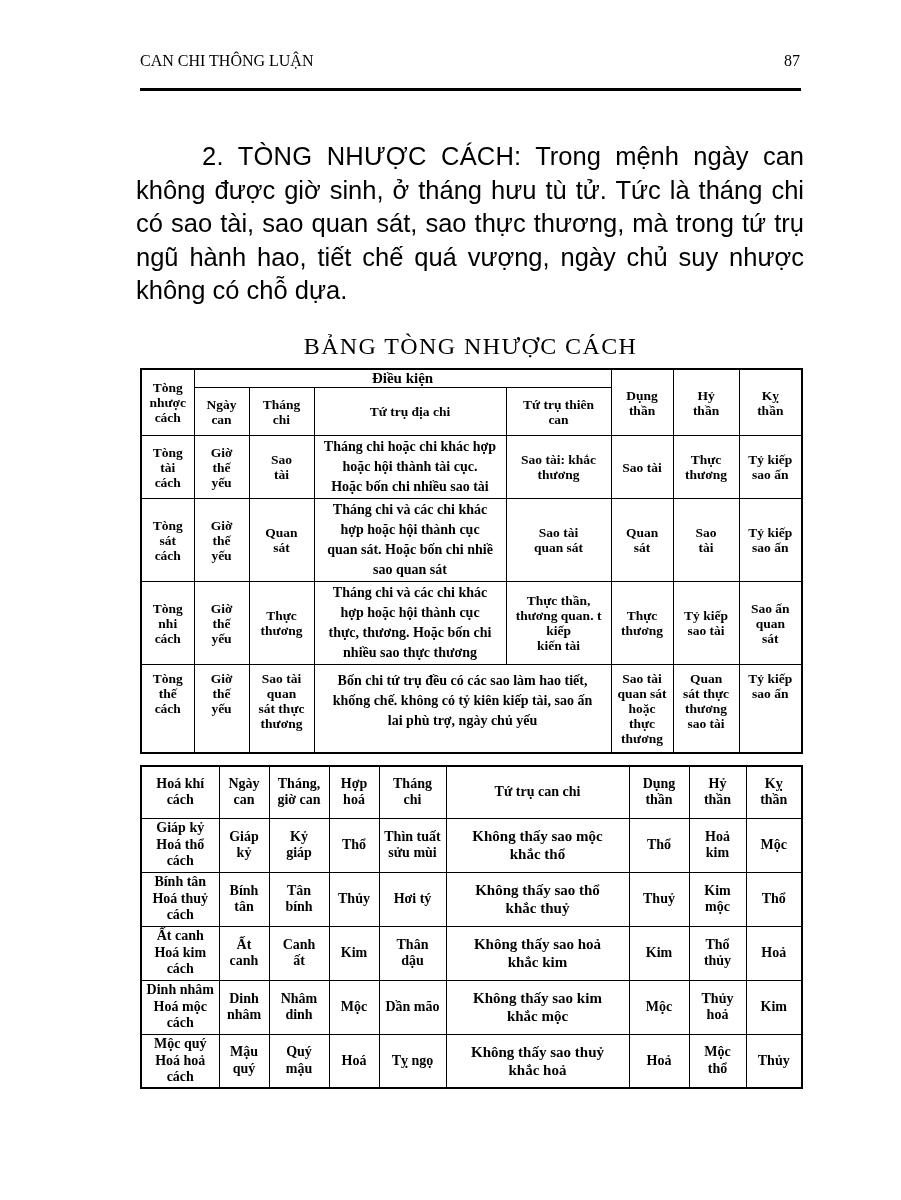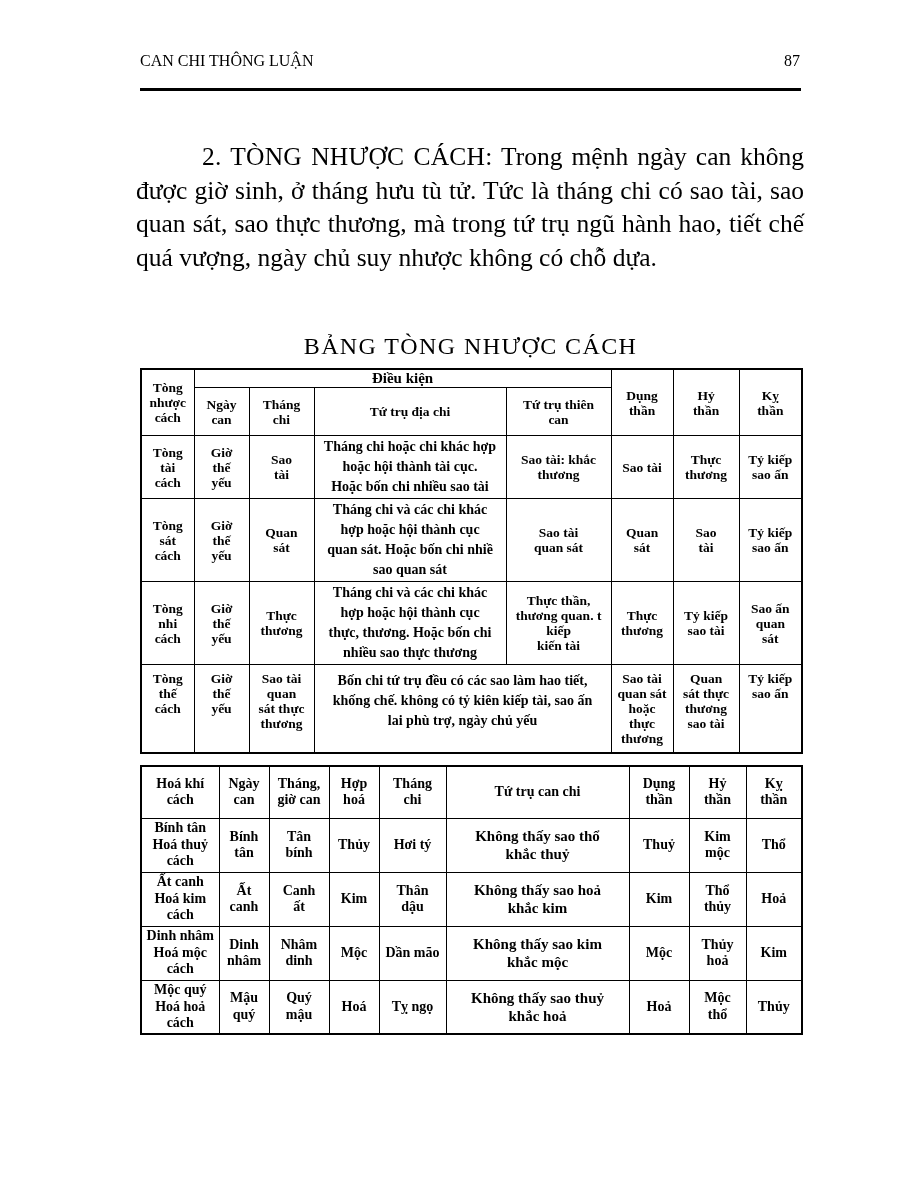--- a/index.html
+++ b/index.html
@@ -46,21 +46,21 @@
   
   .body-par {
     position: absolute;
     left: 136px;
     top: 128px;
     width: 668px;
     font-size: 25.5px;
     line-height: 33.5px;
     text-align: justify;
     text-indent: 66px;
-    font-family: Liberation Serif, serif;
+    font-family: Liberation Sans, sans-serif;
     margin-top: 12px;
   }
   .body-par .lead {
     font-variant: small-caps;
     letter-spacing: 0.2px;
   }
 
   
   .tbl-caption {
     position: absolute;
@@ -315,20 +315,38 @@
         <th class="nowrapish">Dụng
 thần</th>
         <th class="nowrapish">Hỷ
 thần</th>
         <th class="nowrapish">Kỵ
 thần</th>
       </tr>
     </thead>
     <tbody>
       <tr style="height:54px">
+        <td class="nowrapish">Giáp kỷ
+Hoá thổ
+cách</td>
+        <td class="nowrapish">Giáp
+kỷ</td>
+        <td class="nowrapish">Kỷ
+giáp</td>
+        <td class="nowrapish">Thổ</td>
+        <td class="nowrapish">Thìn tuất
+sửu mùi</td>
+        <td class="nowrapish tutru">Không thấy sao mộc
+khắc thổ</td>
+        <td class="nowrapish">Thổ</td>
+        <td class="nowrapish">Hoả
+kim</td>
+        <td class="nowrapish">Mộc</td>
+      </tr>
+      <tr style="height:54px">
         <td class="nowrapish">Bính tân
 Hoá thuỷ
 cách</td>
         <td class="nowrapish">Bính
 tân</td>
         <td class="nowrapish">Tân
 bính</td>
         <td class="nowrapish">Thủy</td>
         <td class="nowrapish">Hơi tý</td>
         <td class="nowrapish tutru">Không thấy sao thổ

